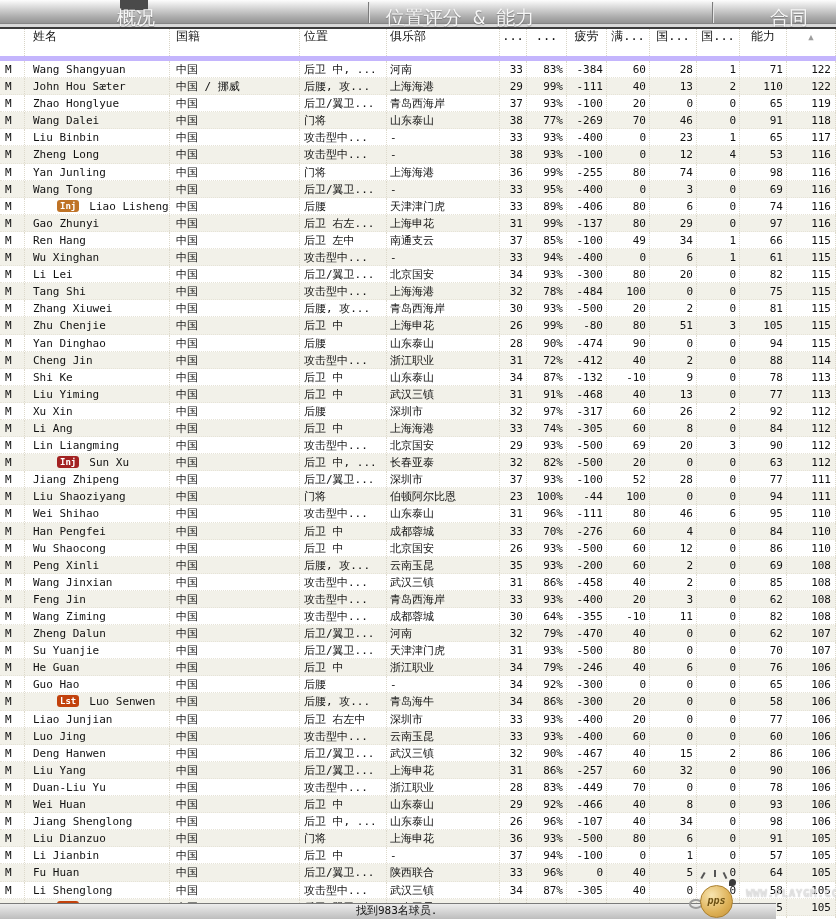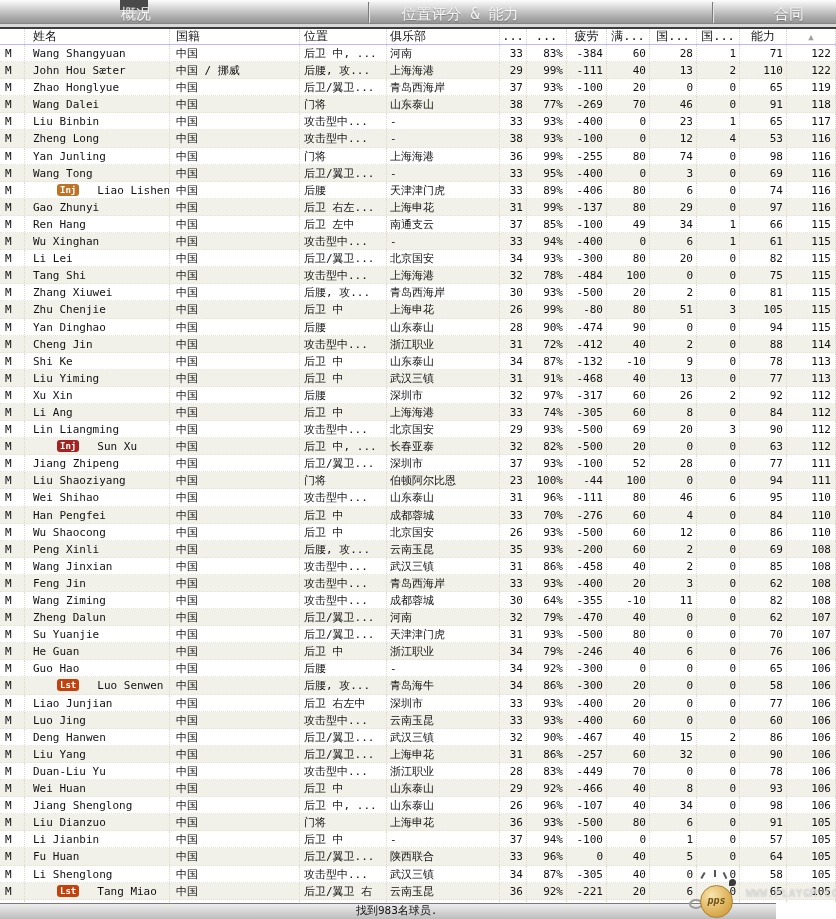--- a/index.html
+++ b/index.html
@@ -5,29 +5,29 @@
   *{box-sizing:border-box;margin:0;padding:0}
   body{background:#888;margin:0}
   .app{position:relative;width:836px;height:919px;background:#fff;overflow:hidden;
        font-family:"DejaVu Sans Mono","Liberation Mono",monospace;color:#111;cursor:default}
 
   
   .tabbar{position:relative;height:24px;
     background:linear-gradient(#fdfdfd 0%,#d6d6d6 35%,#ababab 75%,#949494 100%);
     border-bottom:1px solid #858585}
   .tab-label{position:absolute;top:5px;transform:translateX(-50%);color:#f6f6f6;
-    font-size:15px;white-space:nowrap;text-shadow:0 1px 1px rgba(60,60,60,.45)}
+    font-size:19px;white-space:nowrap;text-shadow:0 1px 1px rgba(60,60,60,.45)}
   .groove{position:absolute;top:2px;bottom:0;width:1px;background:#7c7c7c;box-shadow:1px 0 0 #e6e6e6}
   .frag{position:absolute;left:120px;top:0;width:28px;height:10px;background:#4a4a4a}
 
   .gapstrip{height:3px;background:#d9d9d9}
   .darkstrip{height:2px;background:#3c3c3c}
 
   
-  .hrow{display:flex;height:16px;background:#fff;border-bottom:1px solid #c4b5fd;
+  .hrow{display:flex;height:32px;background:#fff;border-bottom:5px solid #c4b5fd;
         font-size:12px;line-height:15px}
   .hc{border-right:1px dotted #d8d4c6;overflow:hidden;white-space:nowrap}
   .hc.hnum{text-align:center;padding:0}
   .hc.c12{color:#9e9e9e;font-size:9px;line-height:16px}
 
   
   .tbody{height:858px;overflow:hidden;font-size:11px;background:#fff}
   .row{display:flex;height:17.1px;line-height:17px;border-bottom:1px dotted #e6e3d7}
   .row.alt{background:#f2f1e9}
   .cell{border-right:1px dotted #ddd9cb;overflow:hidden;white-space:nowrap}
@@ -36,21 +36,21 @@
   .c0{width:25px;padding-left:5px}
   .c1{width:145px;padding-left:8px}
   .c2{width:130px;padding-left:6px}
   .c3{width:87px;padding-left:4px}
   .c4{width:113px;padding-left:3px}
   .c5{width:27px}.c6{width:40px}.c7{width:40px}.c8{width:43px}
   .c9{width:47px}.c10{width:43px}.c11{width:47px}
   .c12{width:49px}
   .cell.c12{padding-right:4px}
 
-  .badge{display:inline-block;margin:0 18px 0 24px;padding:0 3px;border-radius:3px;
+  .badge{display:inline-block;margin:0 10px 0 24px;padding:0 3px;border-radius:3px;
          color:#fff;font-size:9px;font-weight:bold;line-height:12px;vertical-align:1px}
   .badge-warn{background:#bf7326}
   .badge-inj{background:#a32222}
   .badge-lst{background:#c2410c}
 
   
   .statusbar{position:absolute;left:0;bottom:0;width:776px;height:16px;
     background:linear-gradient(#ededed,#bdbdbd);border-top:1px solid #7a7a7a;
     font-size:11px;line-height:14px;padding-left:356px}
 

